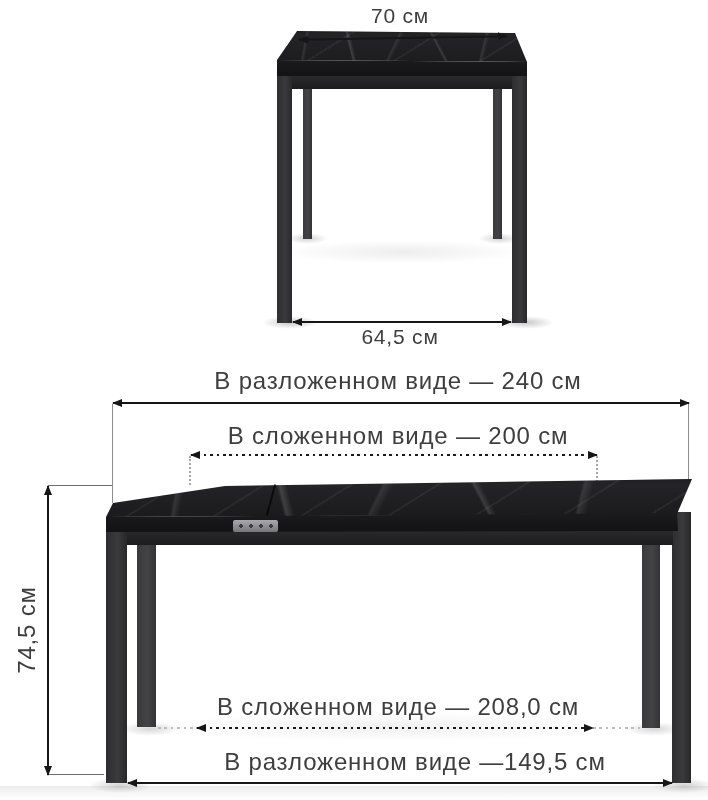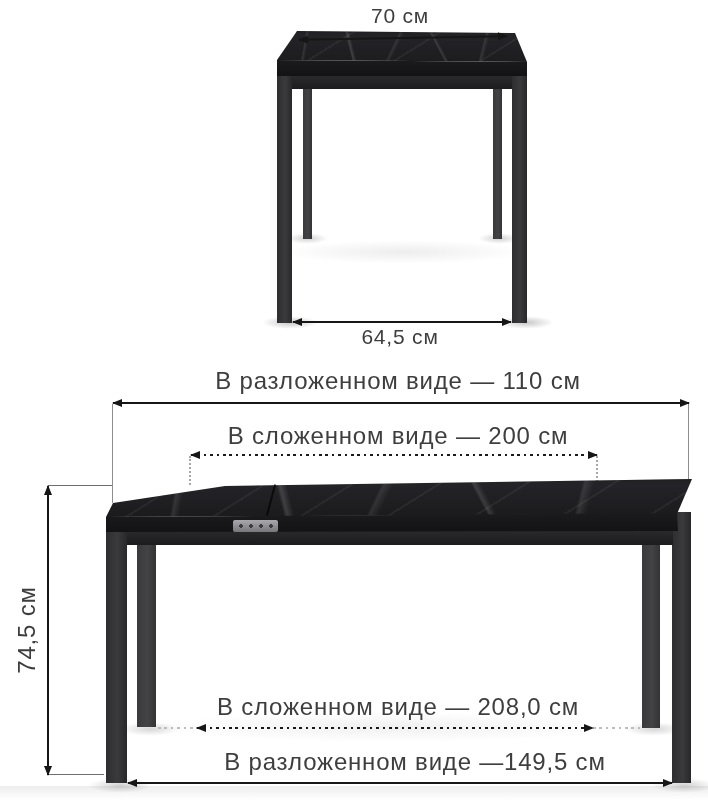--- a/index.html
+++ b/index.html
@@ -74,21 +74,21 @@
     <div class="shadow" style="left:498px;top:316px;width:56px;height:13px;background:radial-gradient(ellipse,rgba(0,0,0,0.22),transparent 70%);"></div>
     <div class="leg" style="left:277px;top:76px;width:15px;height:247px;"></div>
     <div class="leg" style="left:512px;top:76px;width:15px;height:247px;"></div>
 
     <div class="dim-label lg" style="left:250px;top:280px;width:300px;margin-top:44px;">64,5 см</div>
     <div class="dim-h" style="left:293px;top:321px;width:218px;"></div>
   </div>
 
   <div>
 
-    <div class="dim-label" style="left:98px;top:368px;width:600px;">В разложенном виде — 110 см</div>
+    <div class="dim-label" style="left:98px;top:368px;width:600px;">В разложенном виде — 240 см</div>
     <div class="dim-h" style="left:113px;top:402px;width:576px;"></div>
     <div class="drop-solid" style="left:112px;top:404px;height:99px;"></div>
     <div class="drop-solid" style="left:688px;top:404px;height:75px;"></div>
 
     <div class="dim-label" style="left:98px;top:423px;width:600px;">В сложенном виде — 200 см</div>
     <div class="dim-h dotted" style="left:191px;top:454px;width:406px;"></div>
     <div class="drop-dotted" style="left:189px;top:456px;height:29px;"></div>
     <div class="drop-dotted" style="left:596px;top:456px;height:26px;"></div>
 
     <div class="tick" style="left:48px;top:485px;width:64px;"></div>

